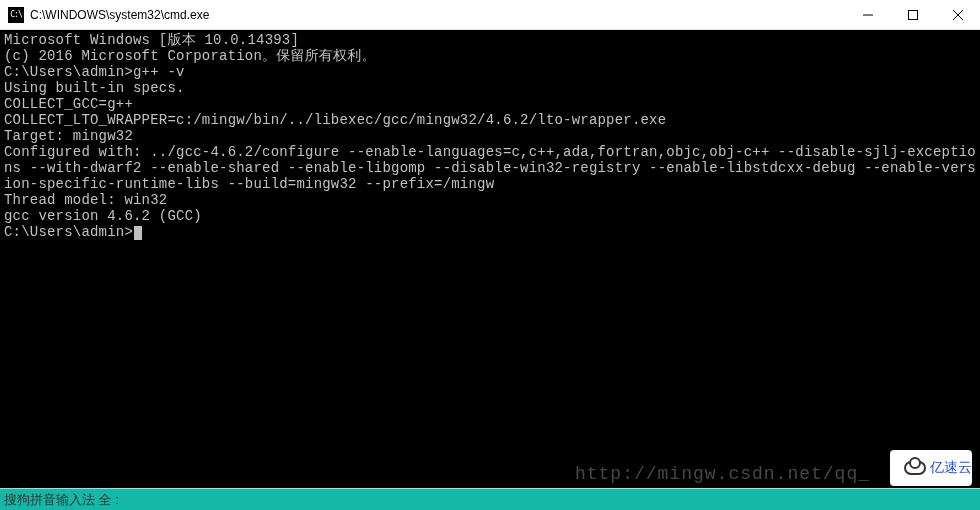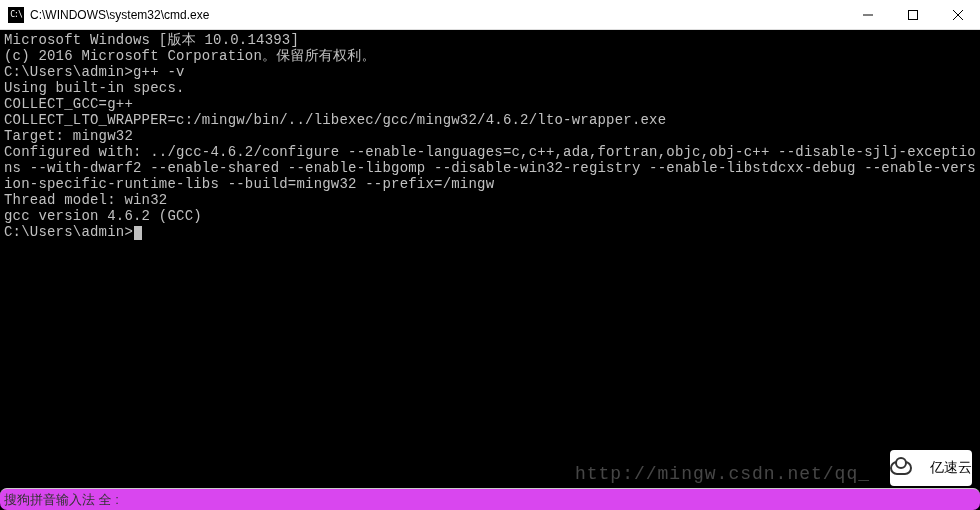--- a/index.html
+++ b/index.html
@@ -60,28 +60,27 @@
     width: 8px; height: 14px;
     background: #c0c0c0;
     vertical-align: text-bottom;
     margin-left: 1px;
   }
   .ime-bar {
     position: absolute;
     left: 0; bottom: 0;
     height: 22px;
     width: 100%;
-    background: #d946ef;
+    background: #14b8a6;
     color: #333;
     font-family: "SimSun", "Segoe UI", sans-serif;
     font-size: 13px;
     line-height: 22px;
     padding-left: 4px;
     border-top: 1px solid #ccc;
-    border-radius: 7px;
   }
   .watermark {
     position: absolute;
     right: 110px;
     bottom: 26px;
     color: rgba(200,200,200,0.35);
     font-family: "Courier New", monospace;
     font-size: 18px;
     letter-spacing: 1px;
     pointer-events: none;
@@ -90,25 +89,25 @@
     position: absolute;
     right: 8px;
     bottom: 24px;
     width: 82px;
     height: 36px;
     background: #fff;
     border-radius: 4px;
     box-shadow: 0 0 4px rgba(0,0,0,0.3);
     display: flex;
     align-items: center;
-    justify-content: space-between;
+    justify-content: flex-end;
     gap: 4px;
     font-family: "Microsoft YaHei", sans-serif;
     font-size: 14px;
-    color: #000000;
+    color: #1d4ed8;
   }
   .logo-badge .cloud {
     width: 22px; height: 14px;
     border: 2px solid #333;
     border-radius: 10px;
     position: relative;
   }
   .logo-badge .cloud::before {
     content: "";
     position: absolute;

